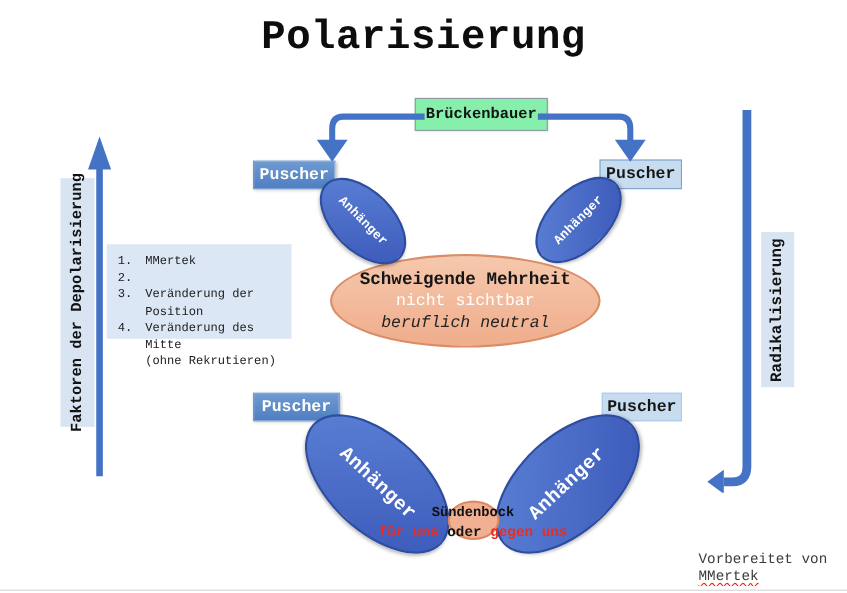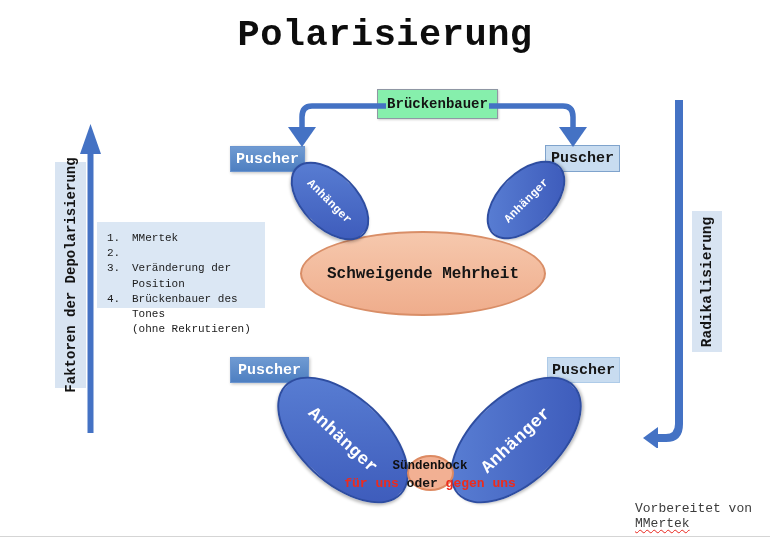--- a/index.html
+++ b/index.html
@@ -98,37 +98,39 @@
   <div class="abs center ell-blue atl">
     <span>Anhänger</span>
   </div>
   <div class="abs center ell-blue atr">
     <span>Anhänger</span>
   </div>
 
 
   <div class="abs majority">
     <div class="maj-l1">Schweigende Mehrheit</div>
+    <div class="maj-l2">nicht sichtbar</div>
+    <div class="maj-l3">beruflich neutral</div>
   </div>
 
   <div class="abs box factors">
     <div class="row">
       <span class="num">1.</span>
       <span>MMertek</span>
     </div>
     <div class="row">
       <span class="num">2.</span>
     </div>
     <div class="row">
       <span class="num">3.</span>
       <span>Veränderung der Position</span>
     </div>
     <div class="row">
       <span class="num">4.</span>
-      <span>Brückenbauer des Tones</span>
+      <span>Veränderung des Mitte</span>
     </div>
     <div class="row">
       <span class="num"></span>
       <span>(ohne Rekrutieren)</span>
     </div>
   </div>
 
   <div class="abs vlabel left-label">
     <span>Faktoren der Depolarisierung</span>
   </div>

